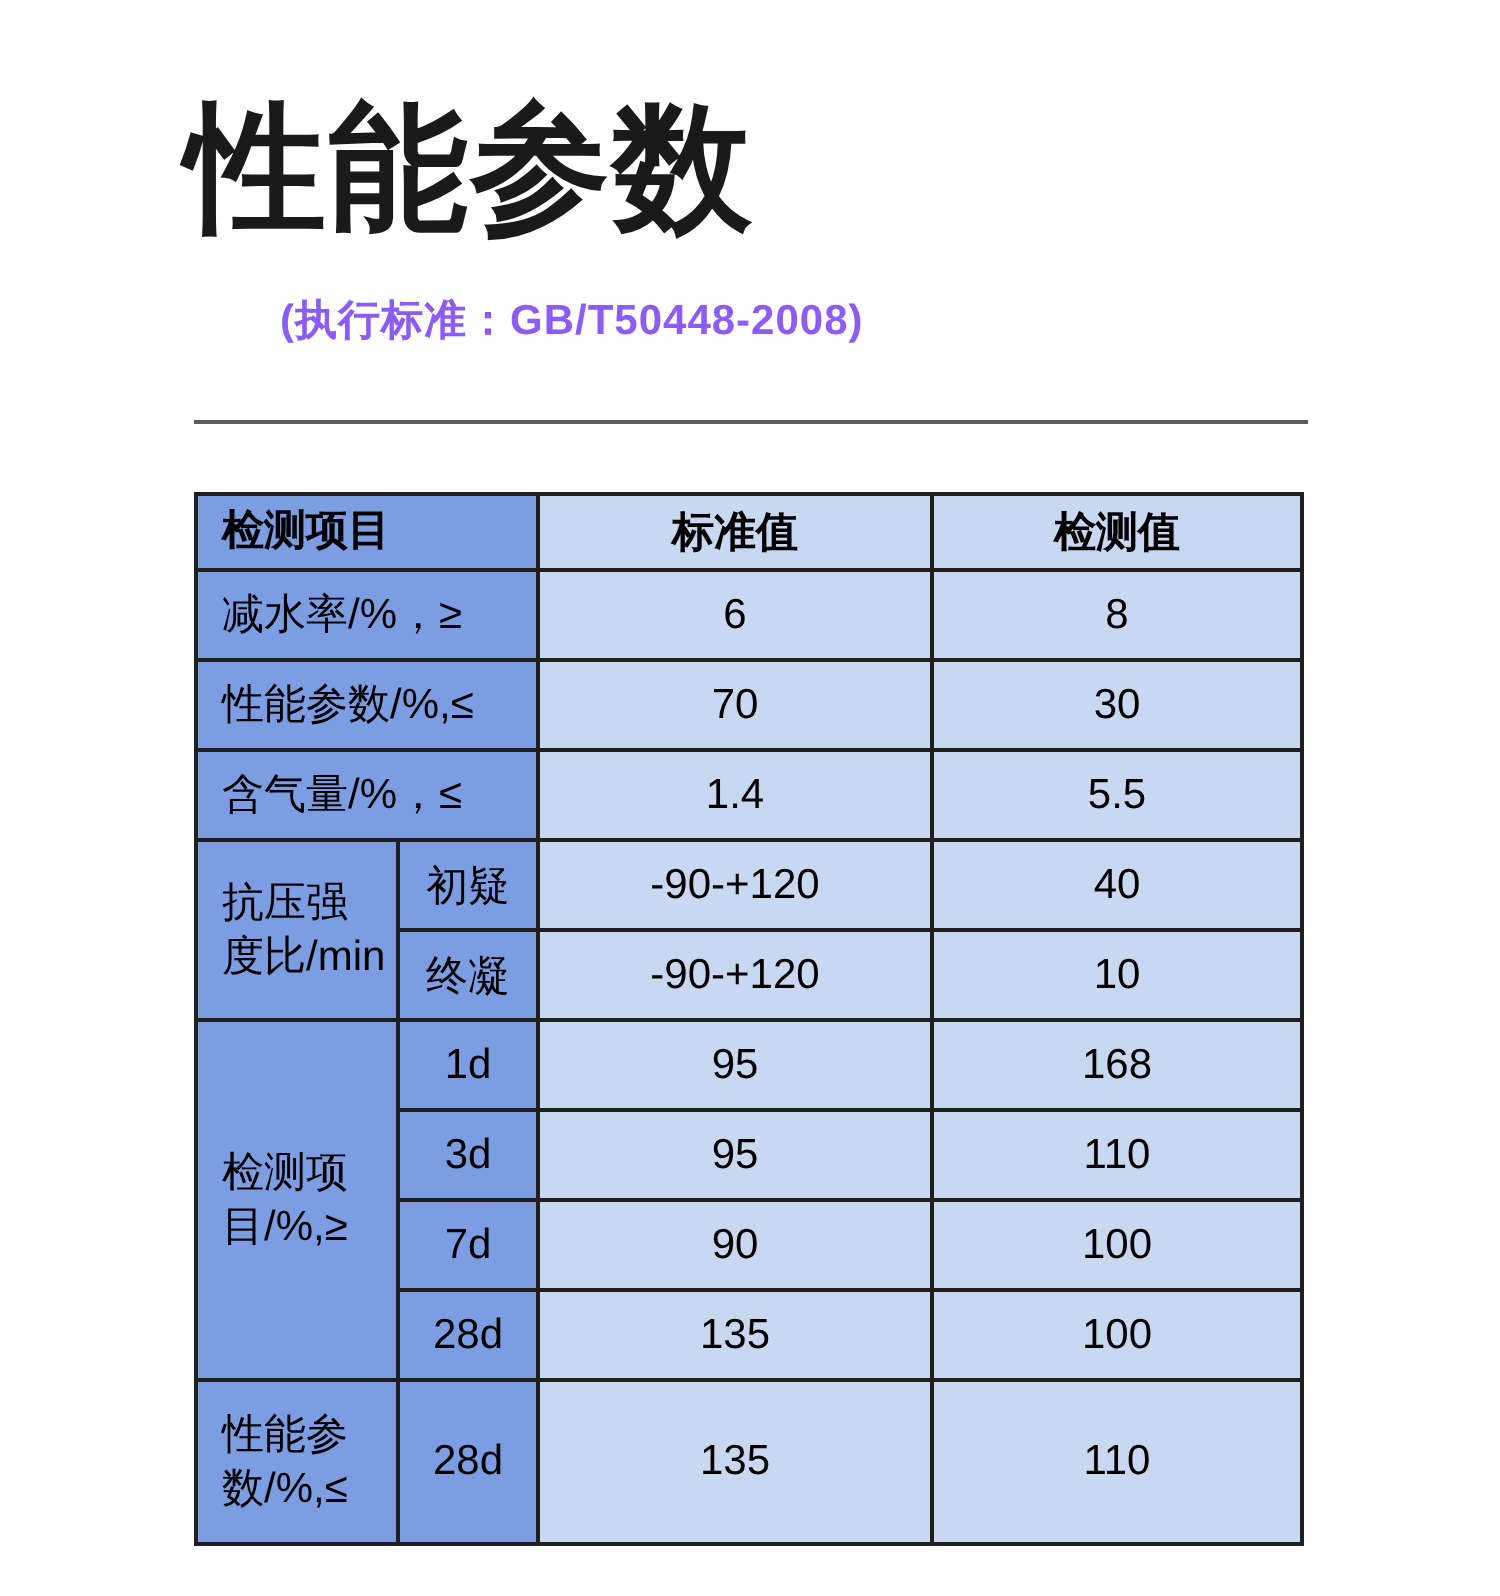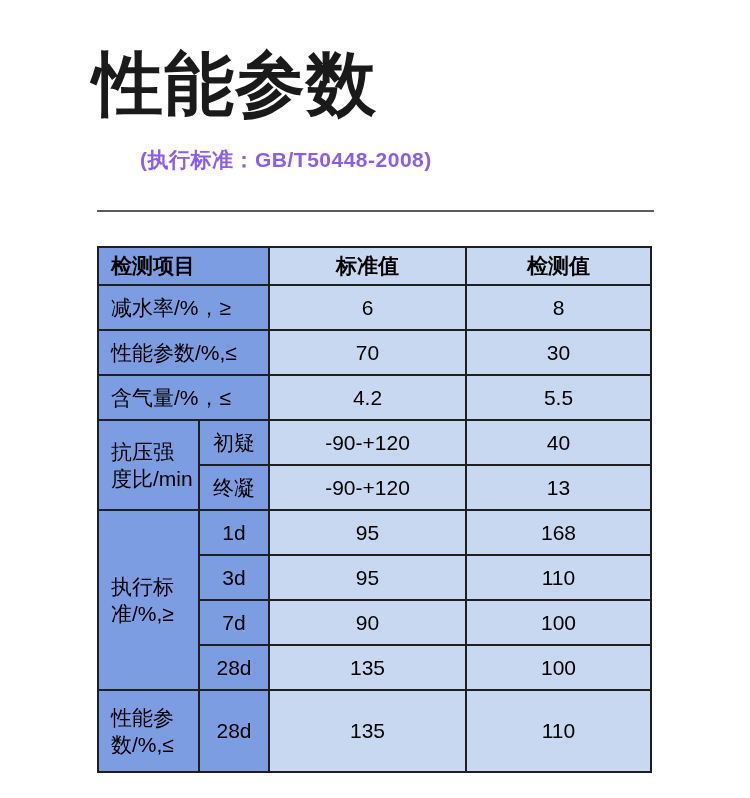--- a/index.html
+++ b/index.html
@@ -100,39 +100,39 @@
     </tr>
 
     <tr class="body-row">
       <td class="dark label-cell" colspan="2">性能参数/%,≤</td>
       <td class="light center-cell">70</td>
       <td class="light center-cell">30</td>
     </tr>
 
     <tr class="body-row">
       <td class="dark label-cell" colspan="2">含气量/%，≤</td>
-      <td class="light center-cell">4.2</td>
+      <td class="light center-cell">1.4</td>
       <td class="light center-cell">5.5</td>
     </tr>
 
     <tr class="body-row">
       <td class="dark label-cell" rowspan="2">抗压强度比/min</td>
       <td class="dark center-cell">初疑</td>
       <td class="light center-cell">-90-+120</td>
       <td class="light center-cell">40</td>
     </tr>
 
     <tr class="body-row">
       <td class="dark center-cell">终凝</td>
       <td class="light center-cell">-90-+120</td>
-      <td class="light center-cell">13</td>
+      <td class="light center-cell">10</td>
     </tr>
 
     <tr class="body-row">
-      <td class="dark label-cell" rowspan="4">执行标准/%,≥</td>
+      <td class="dark label-cell" rowspan="4">检测项目/%,≥</td>
       <td class="dark center-cell">1d</td>
       <td class="light center-cell">95</td>
       <td class="light center-cell">168</td>
     </tr>
 
     <tr class="body-row">
       <td class="dark center-cell">3d</td>
       <td class="light center-cell">95</td>
       <td class="light center-cell">110</td>
     </tr>

